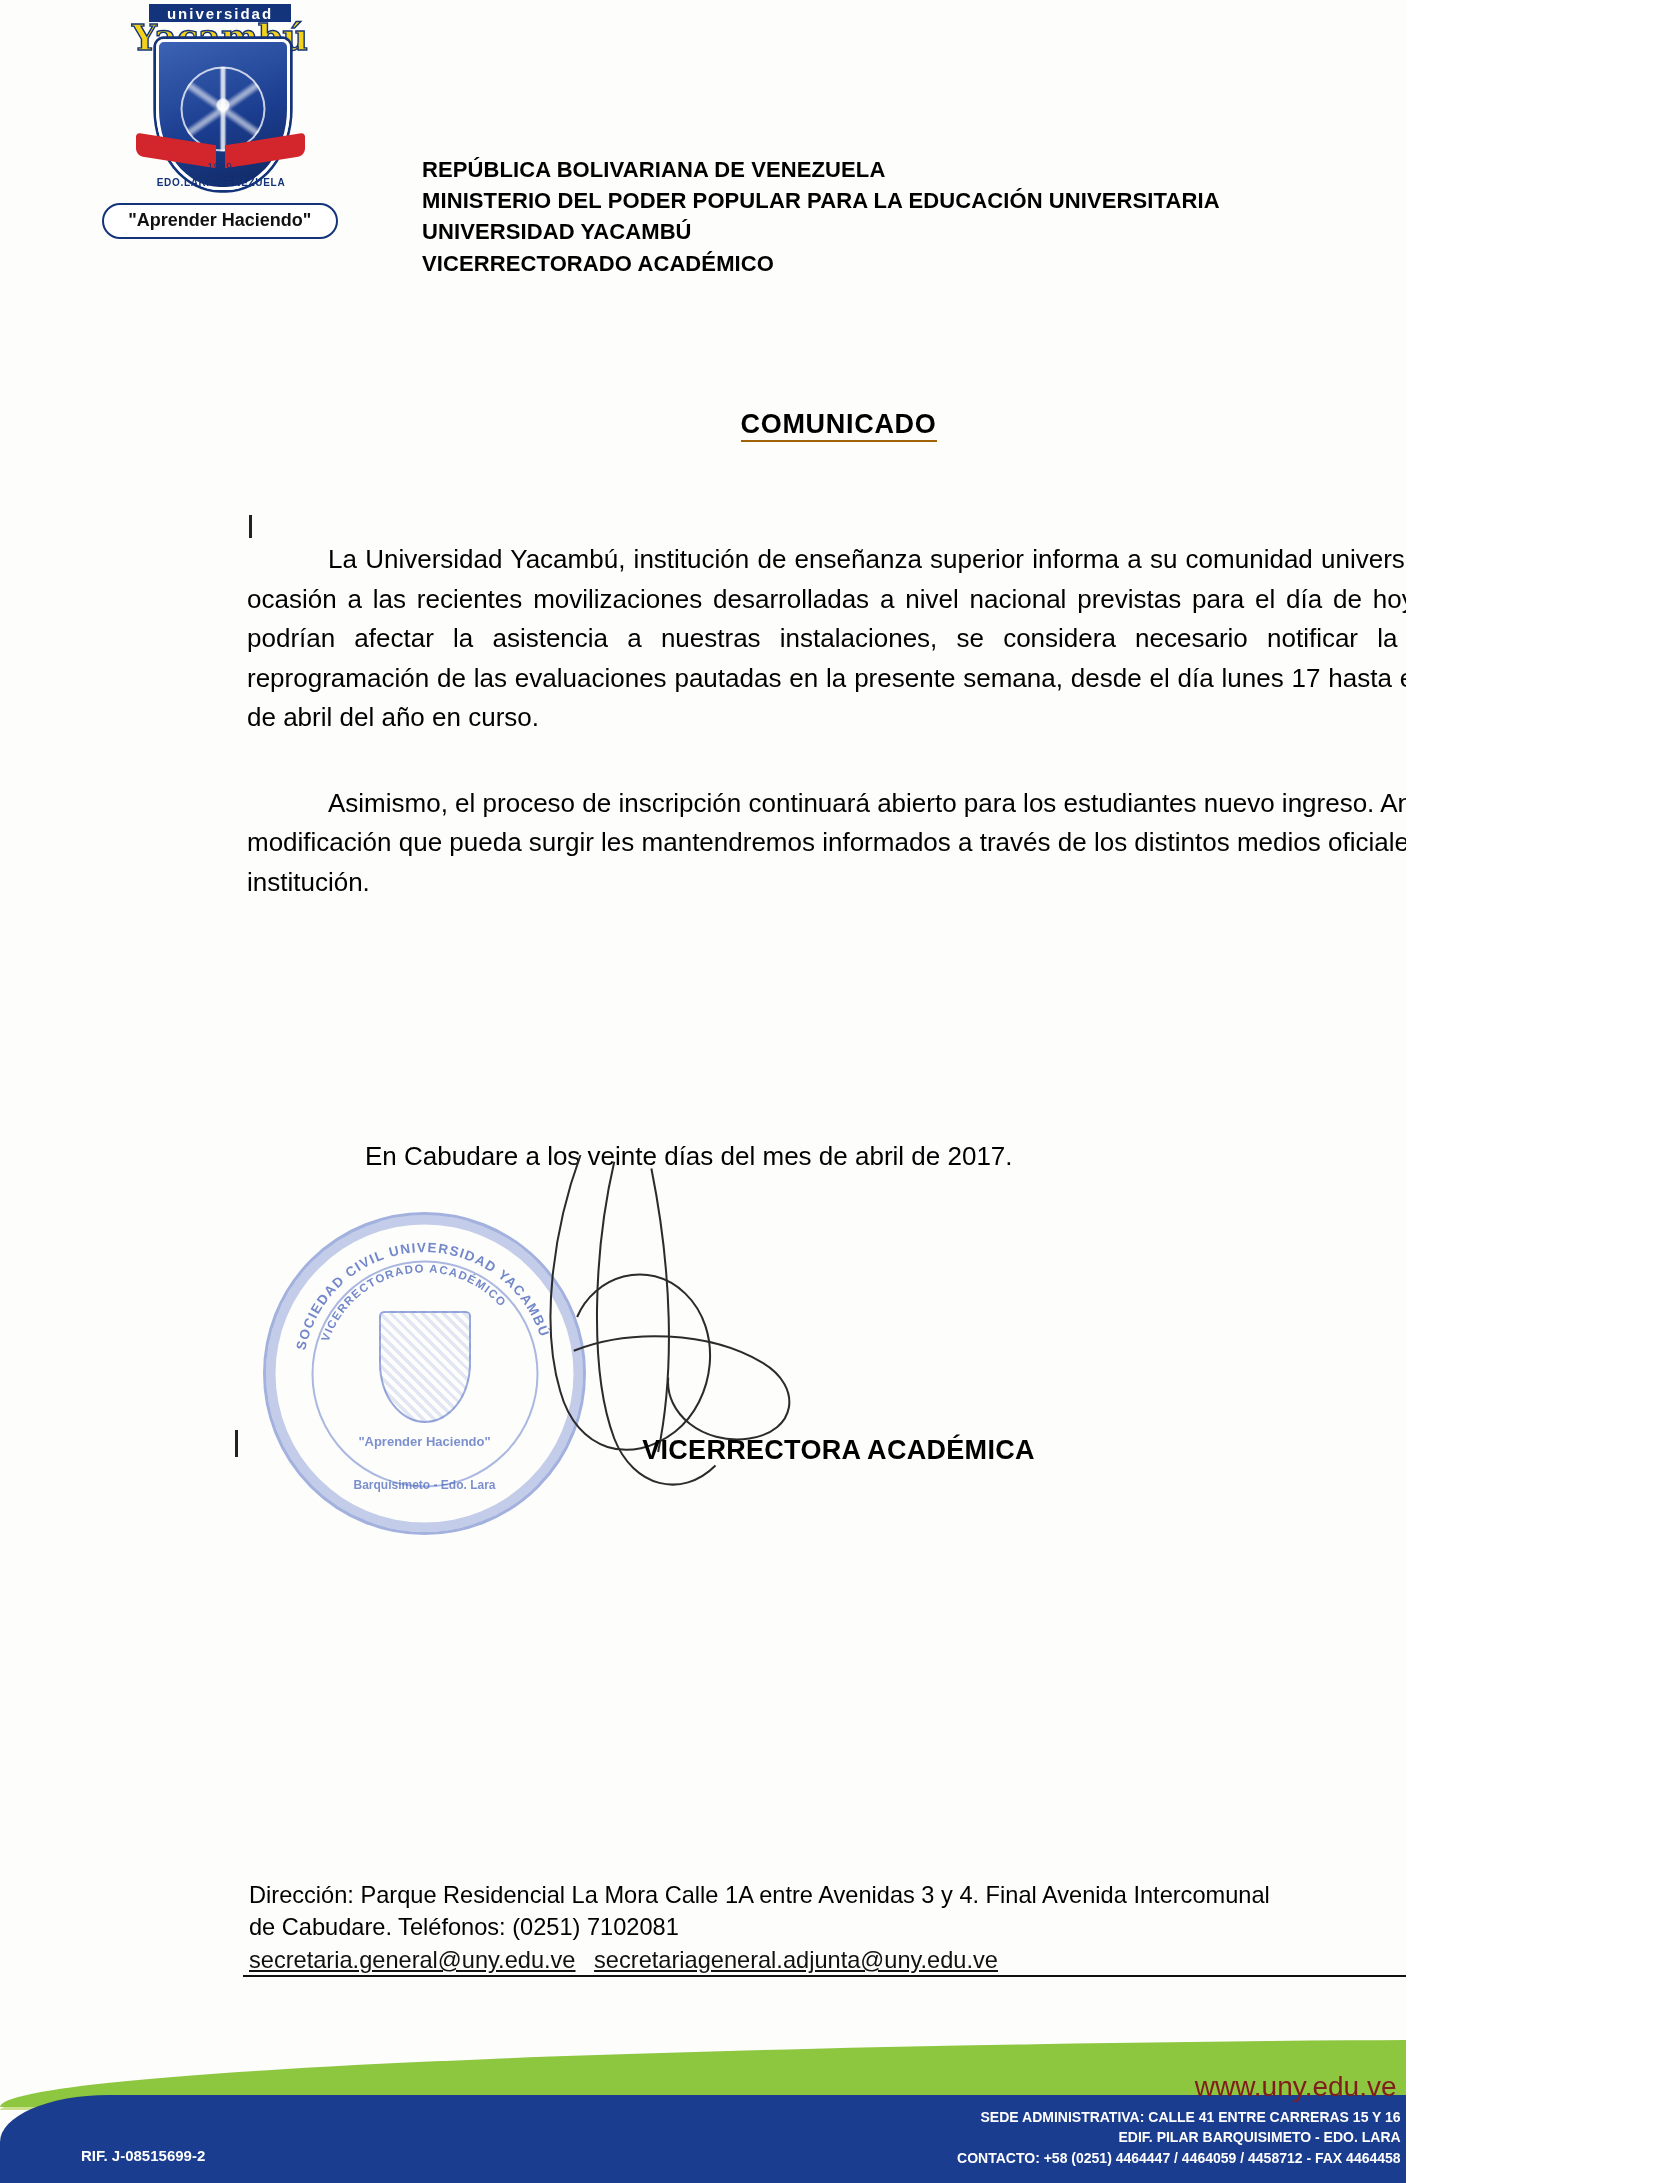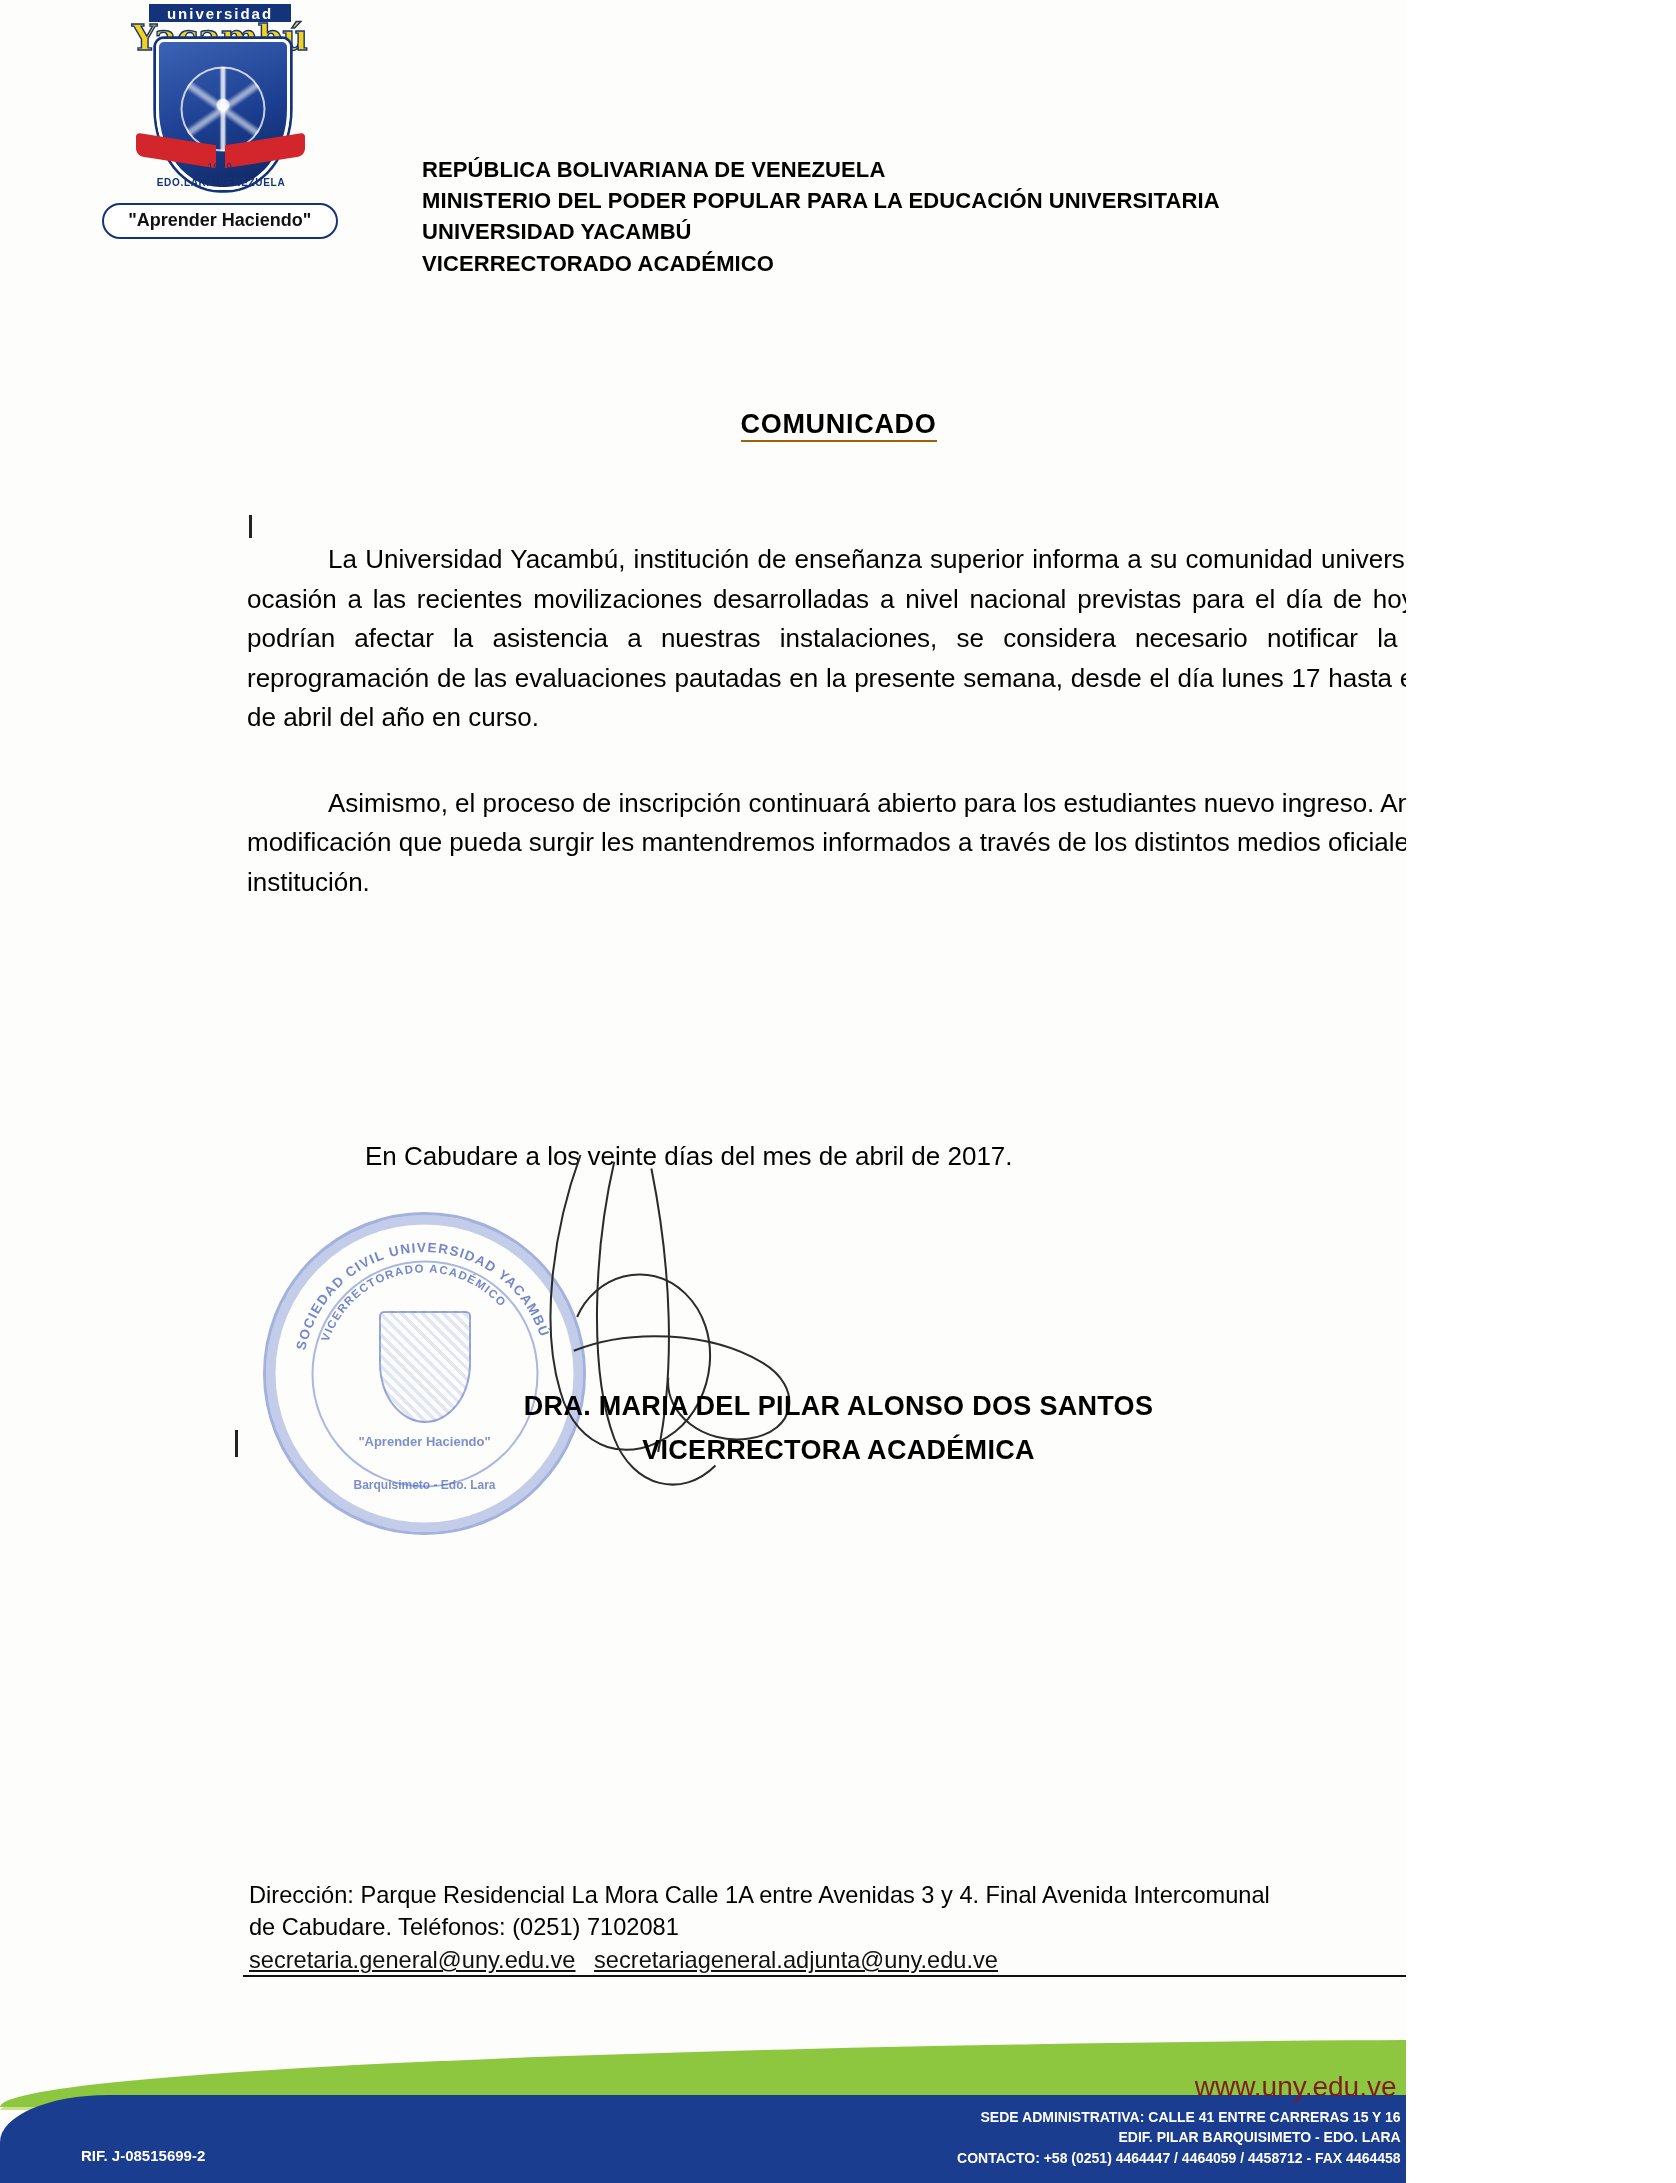--- a/index.html
+++ b/index.html
@@ -400,21 +400,20 @@
 
   <svg class="scribble" viewBox="0 0 640 620">
     <g fill="none" stroke="#2b2b2b" stroke-width="3">
       <path d="M100,10 C 60,120 40,260 70,360 C 95,450 175,470 240,420 C 300,372 312,270 255,215 C 200,162 120,190 95,250"></path>
       <path d="M150,20 C 120,150 112,330 150,430 C 178,502 250,520 300,470"></path>
       <path d="M90,300 C 170,268 290,270 370,318 C 430,354 420,420 350,430 C 280,440 225,392 230,340"></path>
       <path d="M205,30 C 235,180 240,330 215,450"></path>
     </g>
   </svg>
 
-  <div class="sig-name">DRA. MARIA DEL PILAR ALONSO DOS SANTOS</div>
   <div class="sig-role">VICERRECTORA ACADÉMICA</div>
 
   <div class="footer-rule"></div>
   <div class="footer-text">
     <div>Dirección: Parque Residencial La Mora Calle 1A entre Avenidas 3 y 4. Final Avenida Intercomunal</div>
     <div>de Cabudare. Teléfonos: (0251) 7102081</div>
     <div class="footer-mails">
       <a href="#">secretaria.general@uny.edu.ve</a>
       <a href="#" style="margin-left:12px;">secretariageneral.adjunta@uny.edu.ve</a>
     </div>

